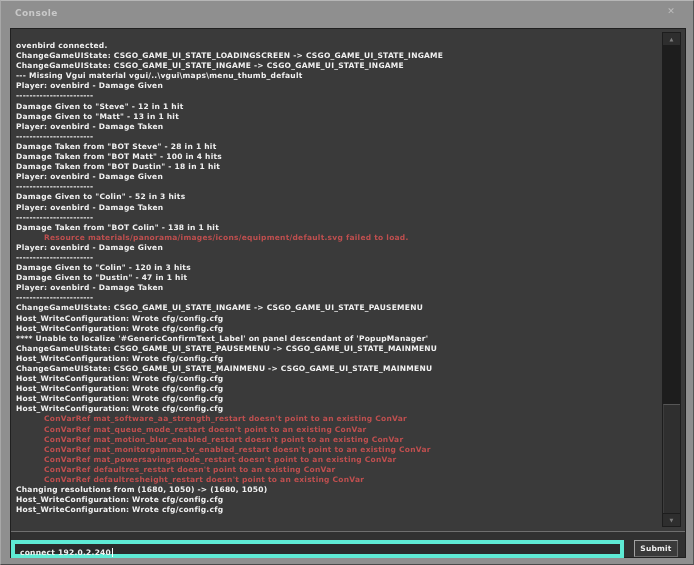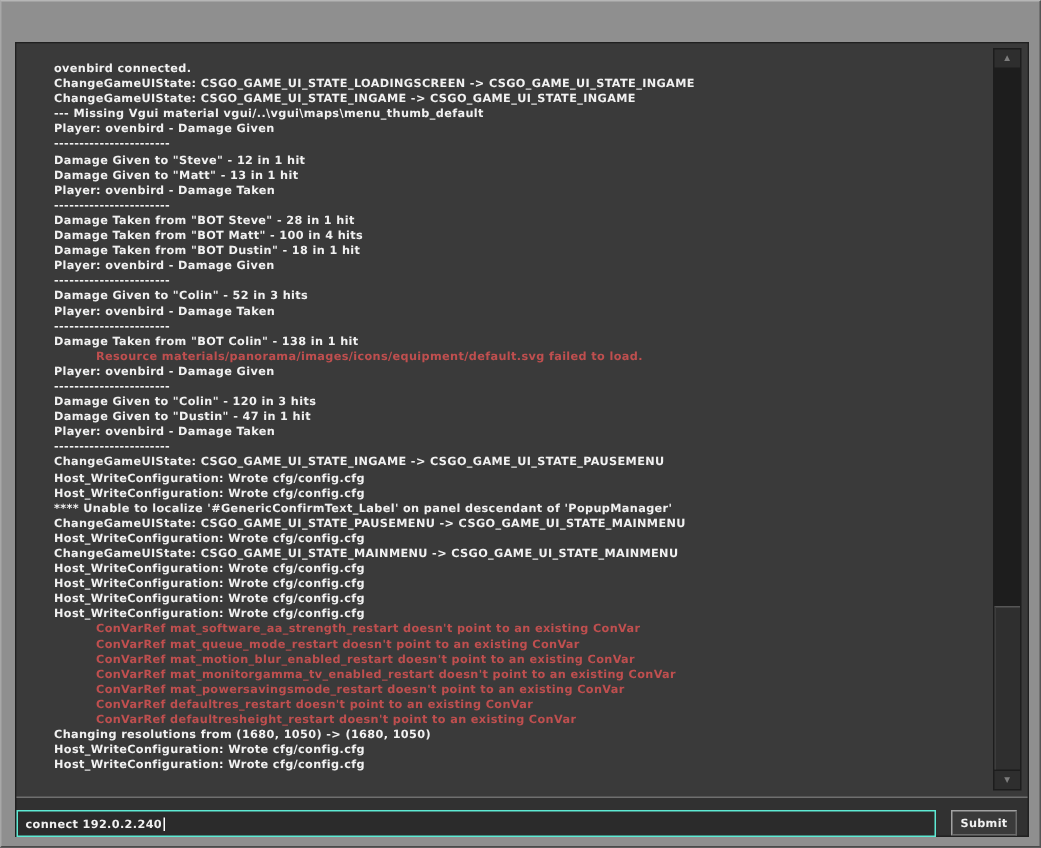--- a/index.html
+++ b/index.html
@@ -11,47 +11,51 @@
   .title{position:absolute;left:13px;top:7px;font-size:9px;font-weight:bold;color:#c9c9c9;
          letter-spacing:.4px;}
   .close{position:absolute;right:15px;top:4px;font-size:9px;font-weight:bold;color:#bdbdbd;
          width:12px;height:12px;text-align:center;line-height:12px;cursor:default;}
   .client{position:absolute;left:9px;top:27px;width:676px;height:530px;background:#313131;
           border:1px solid #202020;box-sizing:border-box;}
   .output{position:absolute;left:0;top:0;width:674px;height:503px;background:#3a3a3a;
           border-bottom:1px solid #6f6f6f;box-sizing:border-box;}
   .lines{position:absolute;left:5px;top:12px;right:26px;font-size:7.5px;font-weight:bold;
          color:#f1f1f1;line-height:10.1px;letter-spacing:.25px;white-space:pre;overflow:hidden;}
-  .line{height:10.1px;margin-left:20px;}
+  .line{height:10.1px;}
   .err{color:#bf4f4f;padding-left:28px;}
   
   .sb{position:absolute;top:3px;right:4px;bottom:4px;width:19px;background:#1d1d1d;}
   .sb-btn{position:absolute;left:1px;right:1px;height:12px;background:#2e2e2e;color:#7d7d7d;
           font-size:5px;text-align:center;line-height:12px;}
   .sb-up{top:1px;}
   .sb-down{bottom:1px;}
   .sb-thumb{position:absolute;left:1px;right:1px;top:372px;bottom:14px;background:#2f2f2f;
             border-top:1px solid #565656;border-left:1px solid #3d3d3d;}
   
   .cmd{position:absolute;left:0;top:511px;width:613px;height:18px;background:#2b2b2b;
-       border:1px solid #5eead4;box-sizing:border-box;}
+       border:4px solid #5eead4;box-sizing:border-box;}
   .cmd-text{position:absolute;left:5px;top:4px;font-size:7.5px;font-weight:bold;color:#f1f1f1;
             letter-spacing:.25px;white-space:pre;}
   .caret{display:inline-block;width:1px;height:9px;background:#ffffff;vertical-align:-2px;
          margin-left:1px;}
   .submit{position:absolute;left:623px;top:511px;width:44px;height:17px;background:#3a3a3a;
           border:1px solid;border-color:#a2a2a2 #6b6b6b #6b6b6b #a2a2a2;box-sizing:border-box;
           color:#f1f1f1;font-family:"DejaVu Sans",sans-serif;font-size:7.5px;font-weight:bold;
           text-align:center;line-height:14px;letter-spacing:.2px;padding:0;}
 </style>
 </head>
 <body>
 
 <div class="window">
 
+  <div class="titlebar">
+    <span class="title">Console</span>
+    <span class="close">✕</span>
+  </div>
 
   <div class="client">
 
     <div class="output">
       <div class="lines"><div class="line">ovenbird connected.</div><div class="line">ChangeGameUIState: CSGO_GAME_UI_STATE_LOADINGSCREEN -&gt; CSGO_GAME_UI_STATE_INGAME</div><div class="line">ChangeGameUIState: CSGO_GAME_UI_STATE_INGAME -&gt; CSGO_GAME_UI_STATE_INGAME</div><div class="line">--- Missing Vgui material vgui/..\vgui\maps\menu_thumb_default</div><div class="line">Player: ovenbird - Damage Given</div><div class="line">-----------------------</div><div class="line">Damage Given to "Steve" - 12 in 1 hit</div><div class="line">Damage Given to "Matt" - 13 in 1 hit</div><div class="line">Player: ovenbird - Damage Taken</div><div class="line">-----------------------</div><div class="line">Damage Taken from "BOT Steve" - 28 in 1 hit</div><div class="line">Damage Taken from "BOT Matt" - 100 in 4 hits</div><div class="line">Damage Taken from "BOT Dustin" - 18 in 1 hit</div><div class="line">Player: ovenbird - Damage Given</div><div class="line">-----------------------</div><div class="line">Damage Given to "Colin" - 52 in 3 hits</div><div class="line">Player: ovenbird - Damage Taken</div><div class="line">-----------------------</div><div class="line">Damage Taken from "BOT Colin" - 138 in 1 hit</div><div class="line err">Resource materials/panorama/images/icons/equipment/default.svg failed to load.</div><div class="line">Player: ovenbird - Damage Given</div><div class="line">-----------------------</div><div class="line">Damage Given to "Colin" - 120 in 3 hits</div><div class="line">Damage Given to "Dustin" - 47 in 1 hit</div><div class="line">Player: ovenbird - Damage Taken</div><div class="line">-----------------------</div><div class="line">ChangeGameUIState: CSGO_GAME_UI_STATE_INGAME -&gt; CSGO_GAME_UI_STATE_PAUSEMENU</div><div class="line">Host_WriteConfiguration: Wrote cfg/config.cfg</div><div class="line">Host_WriteConfiguration: Wrote cfg/config.cfg</div><div class="line">**** Unable to localize '#GenericConfirmText_Label' on panel descendant of 'PopupManager'</div><div class="line">ChangeGameUIState: CSGO_GAME_UI_STATE_PAUSEMENU -&gt; CSGO_GAME_UI_STATE_MAINMENU</div><div class="line">Host_WriteConfiguration: Wrote cfg/config.cfg</div><div class="line">ChangeGameUIState: CSGO_GAME_UI_STATE_MAINMENU -&gt; CSGO_GAME_UI_STATE_MAINMENU</div><div class="line">Host_WriteConfiguration: Wrote cfg/config.cfg</div><div class="line">Host_WriteConfiguration: Wrote cfg/config.cfg</div><div class="line">Host_WriteConfiguration: Wrote cfg/config.cfg</div><div class="line">Host_WriteConfiguration: Wrote cfg/config.cfg</div><div class="line err">ConVarRef mat_software_aa_strength_restart doesn't point to an existing ConVar</div><div class="line err">ConVarRef mat_queue_mode_restart doesn't point to an existing ConVar</div><div class="line err">ConVarRef mat_motion_blur_enabled_restart doesn't point to an existing ConVar</div><div class="line err">ConVarRef mat_monitorgamma_tv_enabled_restart doesn't point to an existing ConVar</div><div class="line err">ConVarRef mat_powersavingsmode_restart doesn't point to an existing ConVar</div><div class="line err">ConVarRef defaultres_restart doesn't point to an existing ConVar</div><div class="line err">ConVarRef defaultresheight_restart doesn't point to an existing ConVar</div><div class="line">Changing resolutions from (1680, 1050) -&gt; (1680, 1050)</div><div class="line">Host_WriteConfiguration: Wrote cfg/config.cfg</div><div class="line">Host_WriteConfiguration: Wrote cfg/config.cfg</div></div>
 
       <div class="sb">
         <div class="sb-btn sb-up">▲</div>
         <div class="sb-thumb"></div>
         <div class="sb-btn sb-down">▼</div>

